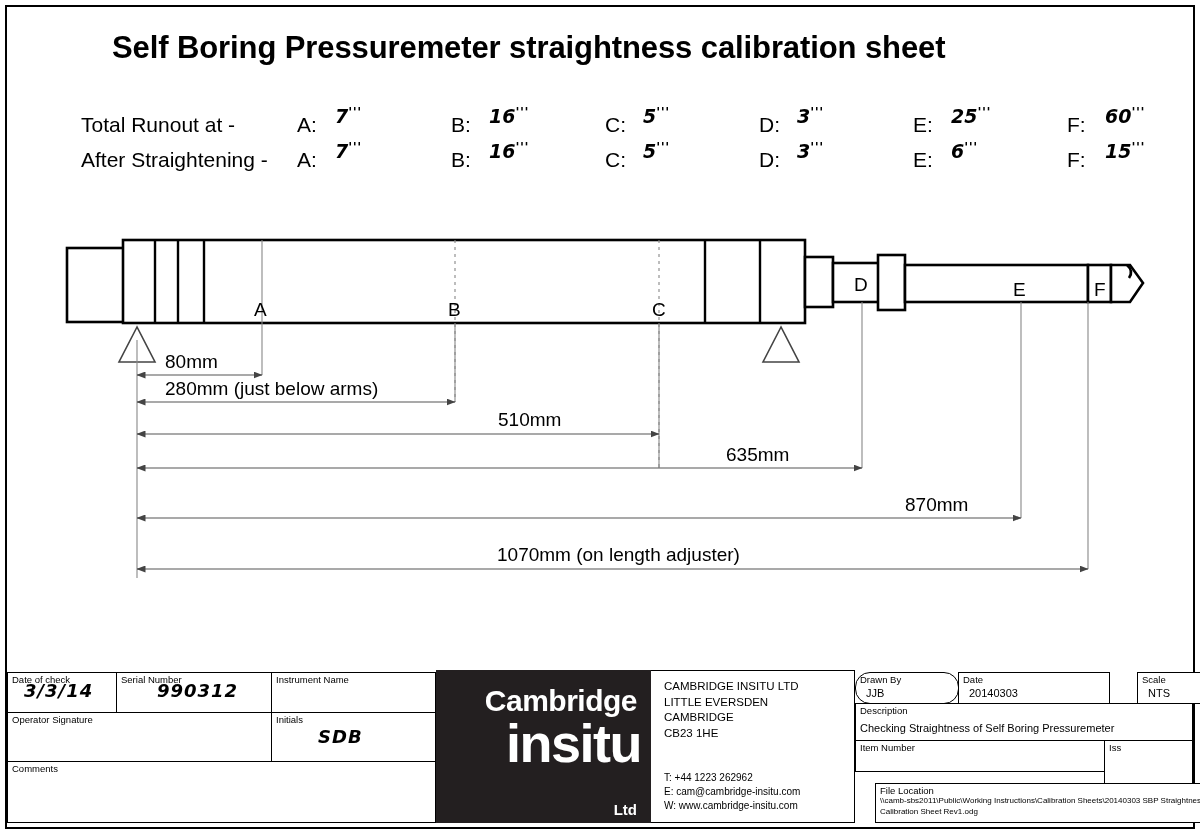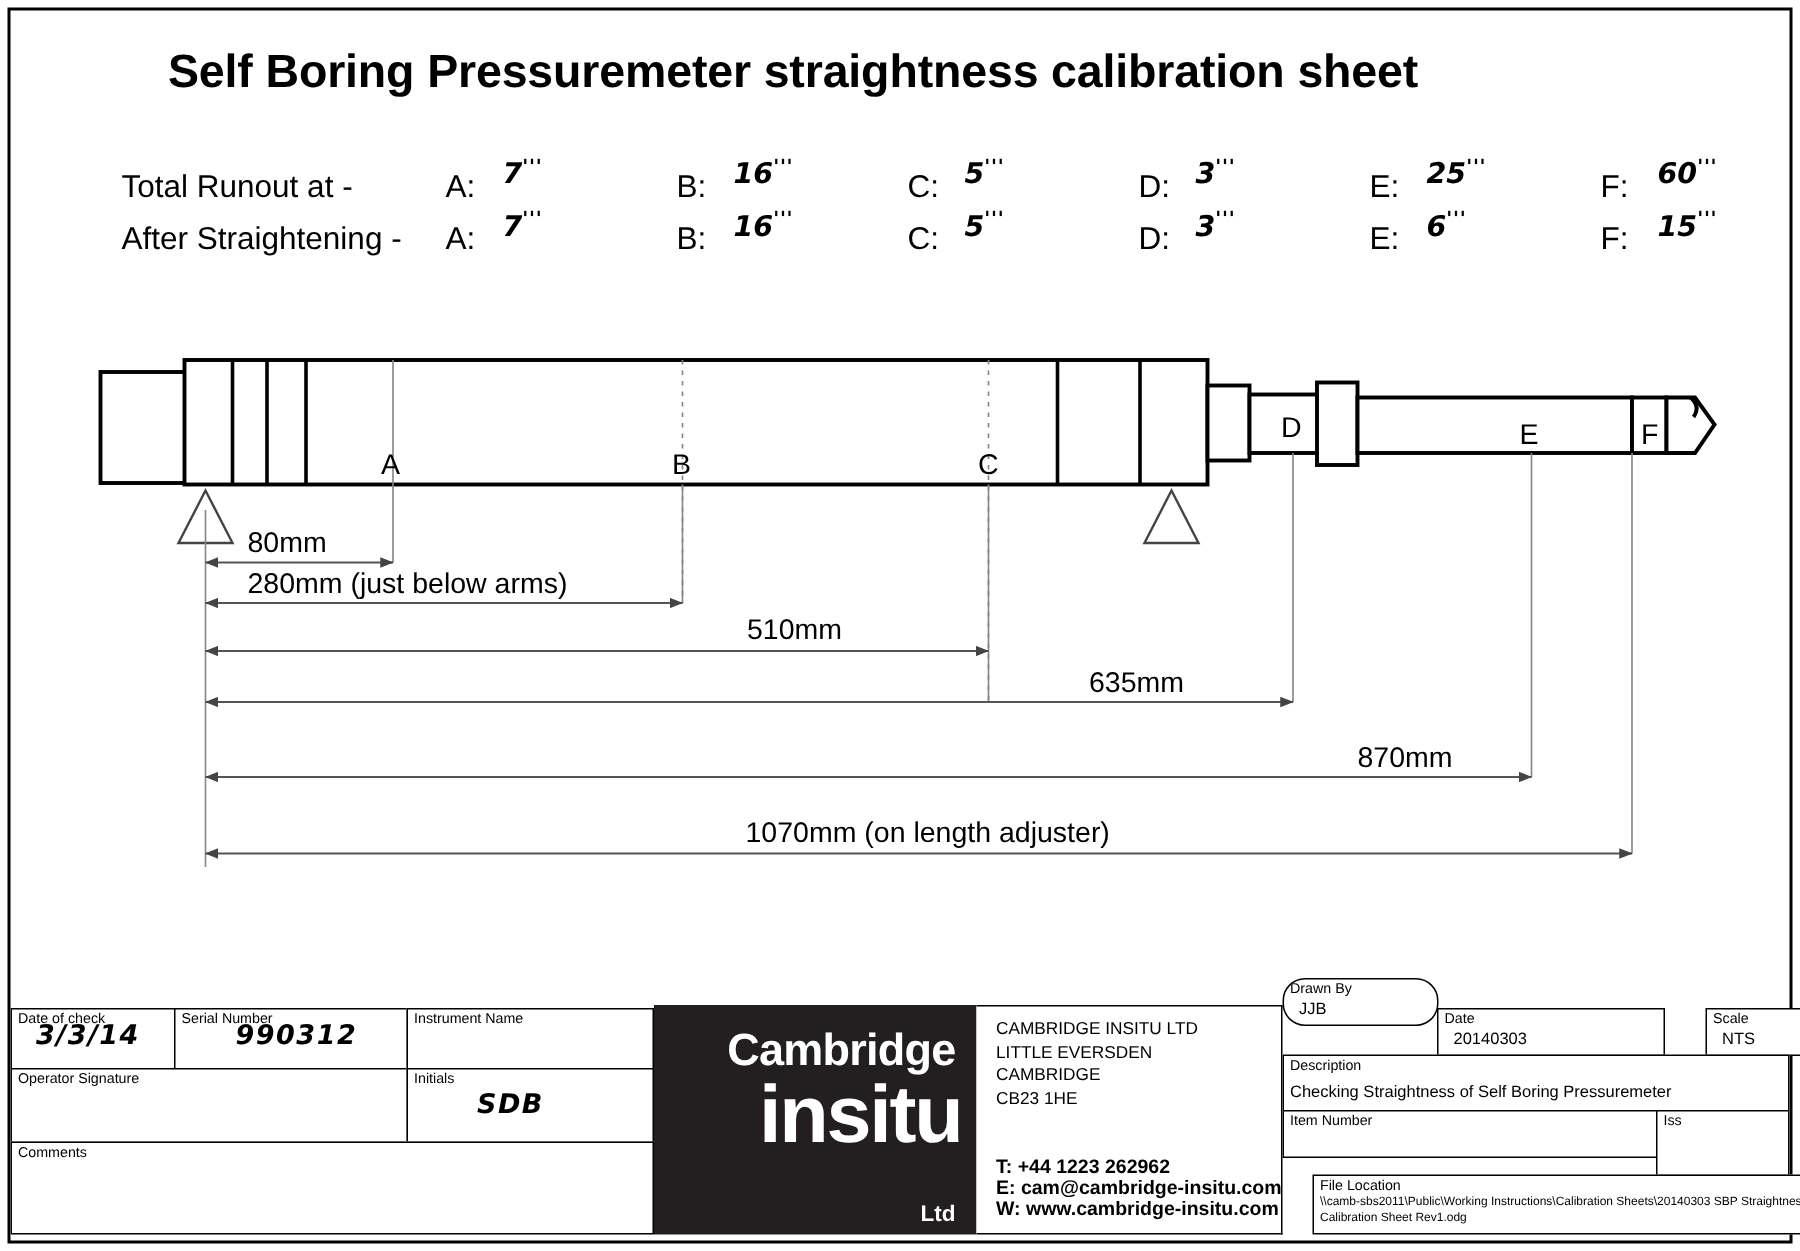--- a/index.html
+++ b/index.html
@@ -155,24 +155,23 @@
     line-height: 15px;
   }
   .addr {
     position: absolute;
     font-size: 11.5px;
     line-height: 15.5px;
     white-space: pre;
   }
   .contact {
     position: absolute;
-    font-size: 13px;
+    font-size: 10px;
     line-height: 14px;
     white-space: pre;
-    font-weight: bold;
   }
   .filepath {
     position: absolute;
     left: 4px;
     top: 12px;
     font-size: 8px;
     line-height: 10.5px;
     width: 326px;
   }
 </style>
@@ -377,21 +376,21 @@
   <div class="tb-cell" style="left:651px; top:670px; width:204px; height:153px; border-left:none;">
     <div class="addr" style="left:13px; top:8px;">CAMBRIDGE INSITU LTD
 LITTLE EVERSDEN
 CAMBRIDGE
 CB23 1HE</div>
     <div class="contact" style="left:13px; top:100px;">T: +44 1223 262962
 E: cam@cambridge-insitu.com
 W: www.cambridge-insitu.com</div>
   </div>
 
-  <div class="tb-cell" style="left:855px; top:652px; width:104px; height:32px;border-radius:15px;">
+  <div class="tb-cell" style="left:855px; top:672px; width:104px; height:32px;border-radius:15px;">
     <div class="tb-head">Drawn By</div>
     <div class="tb-val">JJB</div>
   </div>
 
   <div class="tb-cell" style="left:958px; top:672px; width:152px; height:32px;">
     <div class="tb-head">Date</div>
     <div class="tb-val">20140303</div>
   </div>
 
   <div class="tb-cell" style="left:1137px; top:672px; width:84px; height:32px;padding-left:25px;">

